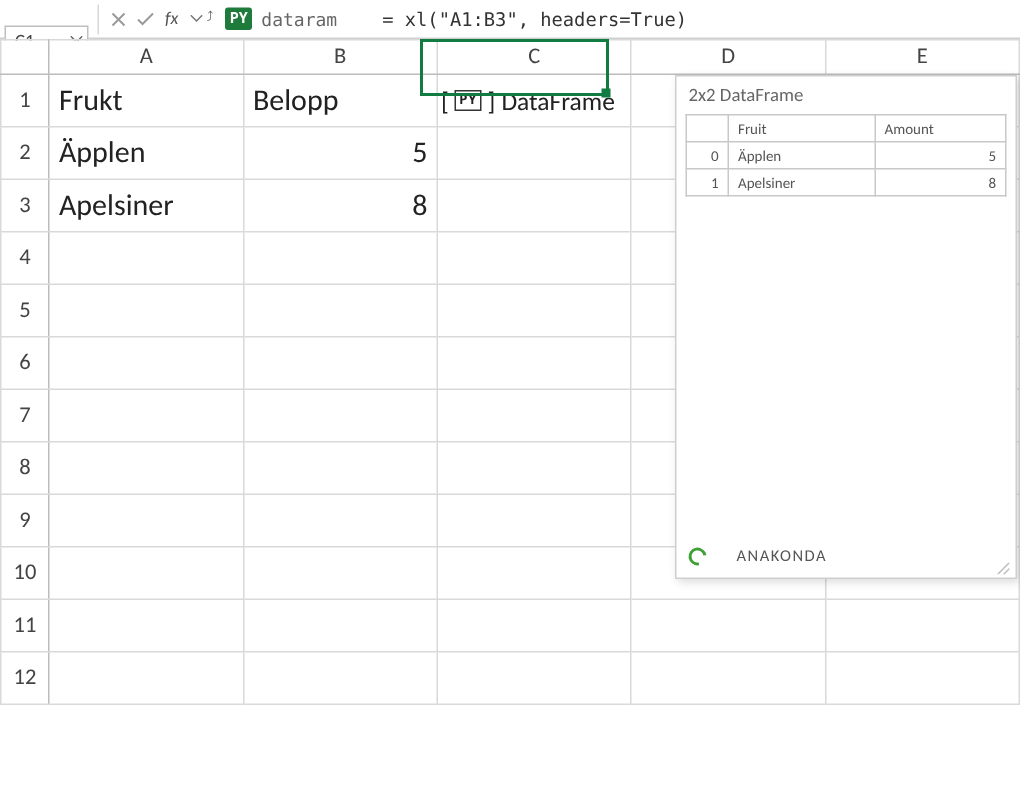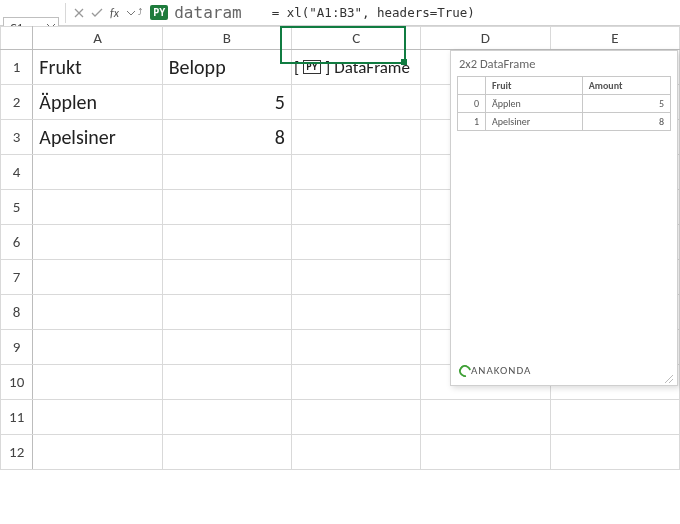--- a/index.html
+++ b/index.html
@@ -64,21 +64,21 @@
     font-weight: bold;
     font-size: 10px;
     padding: 2px 3px;
     border-radius: 2px;
     margin: 0 6px 0 8px;
     font-family: Consolas, monospace;
   }
   .var-name {
     color: #666;
     font-family: Consolas, monospace;
-    font-size: 16px;
+    font-size: 12px;
     margin-right: 30px;
   }
   .formula {
     font-family: Consolas, monospace;
     font-size: 12.5px;
     color: #333;
     white-space: pre;
   }
 
   
@@ -189,34 +189,34 @@
     width: calc(100% - 12px);
     font-size: 10px;
   }
   .card table th, .card table td {
     border: 1px solid #c8c8c8;
     padding: 2px 6px;
     text-align: left;
     color: #555;
   }
   .card table th {
-    font-weight: bold;
+    font-weight: normal;
     background: #fff;
   }
   .card table td.idx, .card table th.idx {
     text-align: right;
     width: 28px;
     color: #555;
   }
   .card table td.num2 { text-align: right; }
   .card-footer {
     margin-top: auto;
     display: flex;
     align-items: center;
-    gap: 0;
+    gap: 20px;
     padding: 6px 8px 8px 8px;
     font-size: 11px;
     letter-spacing: 1px;
     color: #555;
     position: relative;
   }
   .anaconda-ring {
     width: 12px; height: 12px;
     border: 2px solid #3fa036;
     border-radius: 50%;

